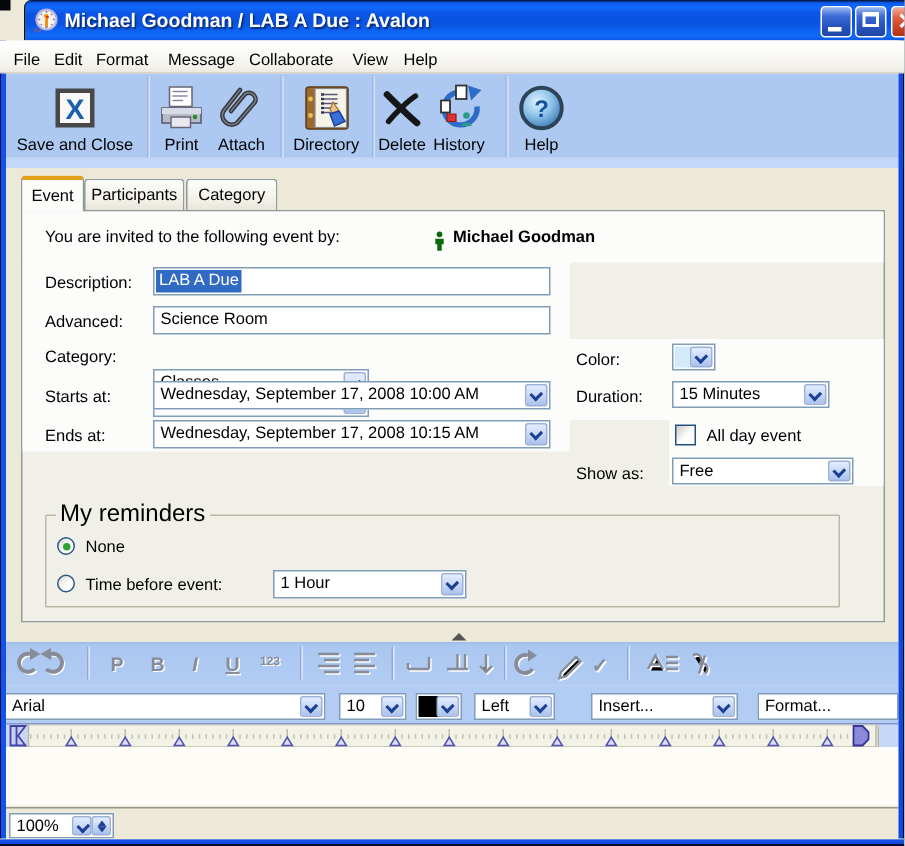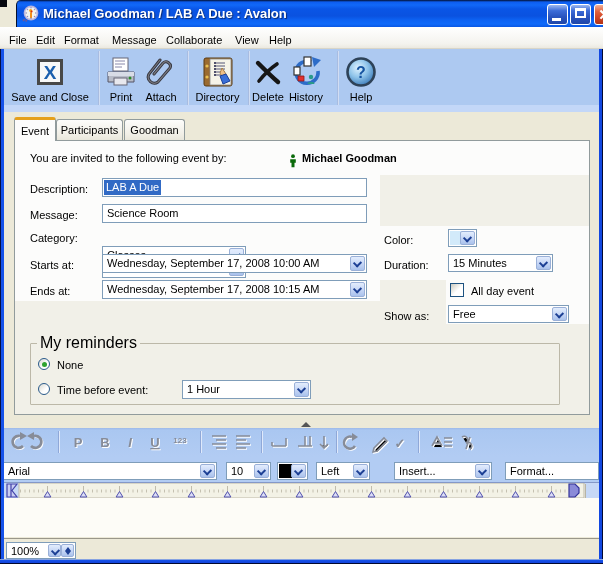--- a/index.html
+++ b/index.html
@@ -229,40 +229,40 @@
   <div id="paneltop" class="abs"></div>
   <div id="panel" class="abs"></div>
   <div class="abs" style="left:15px;top:141px;width:574px;height:34px;background:#fcfcfb;z-index:31"></div>
   <div class="abs" style="left:15px;top:175px;width:365px;height:126px;background:#fcfcfb;z-index:31"></div>
   <div class="abs" style="left:380px;top:226px;width:209px;height:54px;background:#fcfcfb;z-index:31"></div>
   <div class="abs" style="left:446px;top:280px;width:143px;height:44px;background:#fcfcfb;z-index:31"></div>
   <div class="tab inactive abs" id="tabPart" style="left:56px;width:67px">
       <span>Participants</span>
     </div>
   <div class="tab inactive abs" id="tabAdv" style="left:124px;width:61px">
-      <span>Goodman</span>
+      <span>Category</span>
     </div>
   <div class="tab abs" id="tabEvent">
       <span>Event</span>
     </div>
   <div id="paneltopmask" class="abs"></div>
 
   <span class="lbl" style="left:30px;top:152px">You are invited to the following event by:</span>
   <svg class="abs" style="left:289px;top:154px;z-index:36" width="8" height="14" viewBox="0 0 8 14">
     <circle cx="4" cy="2.2" r="1.9" fill="#0a6a0a"></circle>
     <path d="M1.2 5.2 h5.6 v3.6 h-1.3 v4.4 h-3 V8.8 H1.2 z" fill="#0a6a0a"></path>
   </svg>
   <span class="lbl" style="left:302px;top:152px;font-weight:bold">Michael Goodman</span>
 
   <span class="lbl" style="left:30px;top:183px">Description:</span>
   <div class="field" style="left:102px;top:178px;width:265px;height:19px">
     <span style="position:absolute;left:1px;top:1px;background:#316ac5;color:#fff;padding:1px 2px;height:15px">LAB A Due</span>
   </div>
 
-  <span class="lbl" style="left:30px;top:209px">Message:</span>
+  <span class="lbl" style="left:30px;top:209px">Advanced:</span>
   <div class="field" style="left:102px;top:204px;width:265px;height:19px">
     <span style="position:absolute;left:4px;top:2px">Science Room</span>
   </div>
 
   <span class="lbl" style="left:30px;top:232px">Category:</span>
   <div class="combo" style="left:102px;top:246px;width:144px;height:32px">
       <span class="cv">Classes</span>
       <div class="cbtn"></div>
     </div>
   <span class="lbl" style="left:384px;top:234px">Color:</span>

